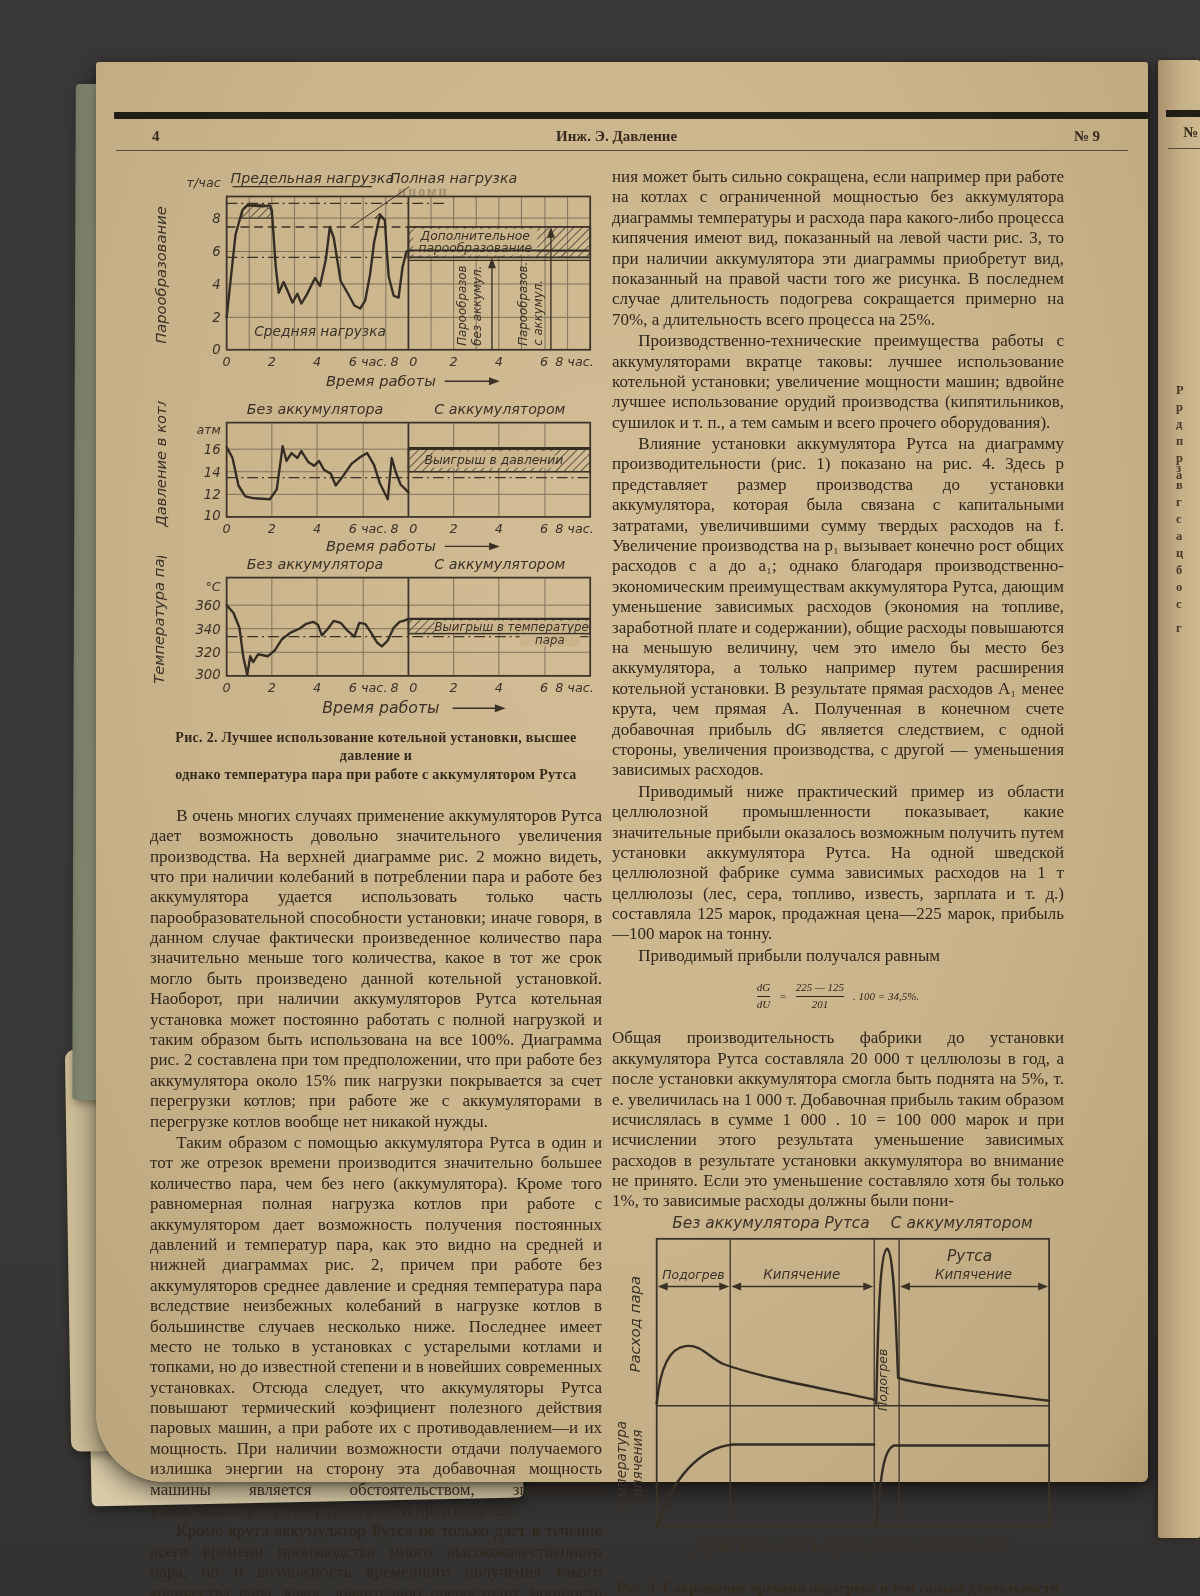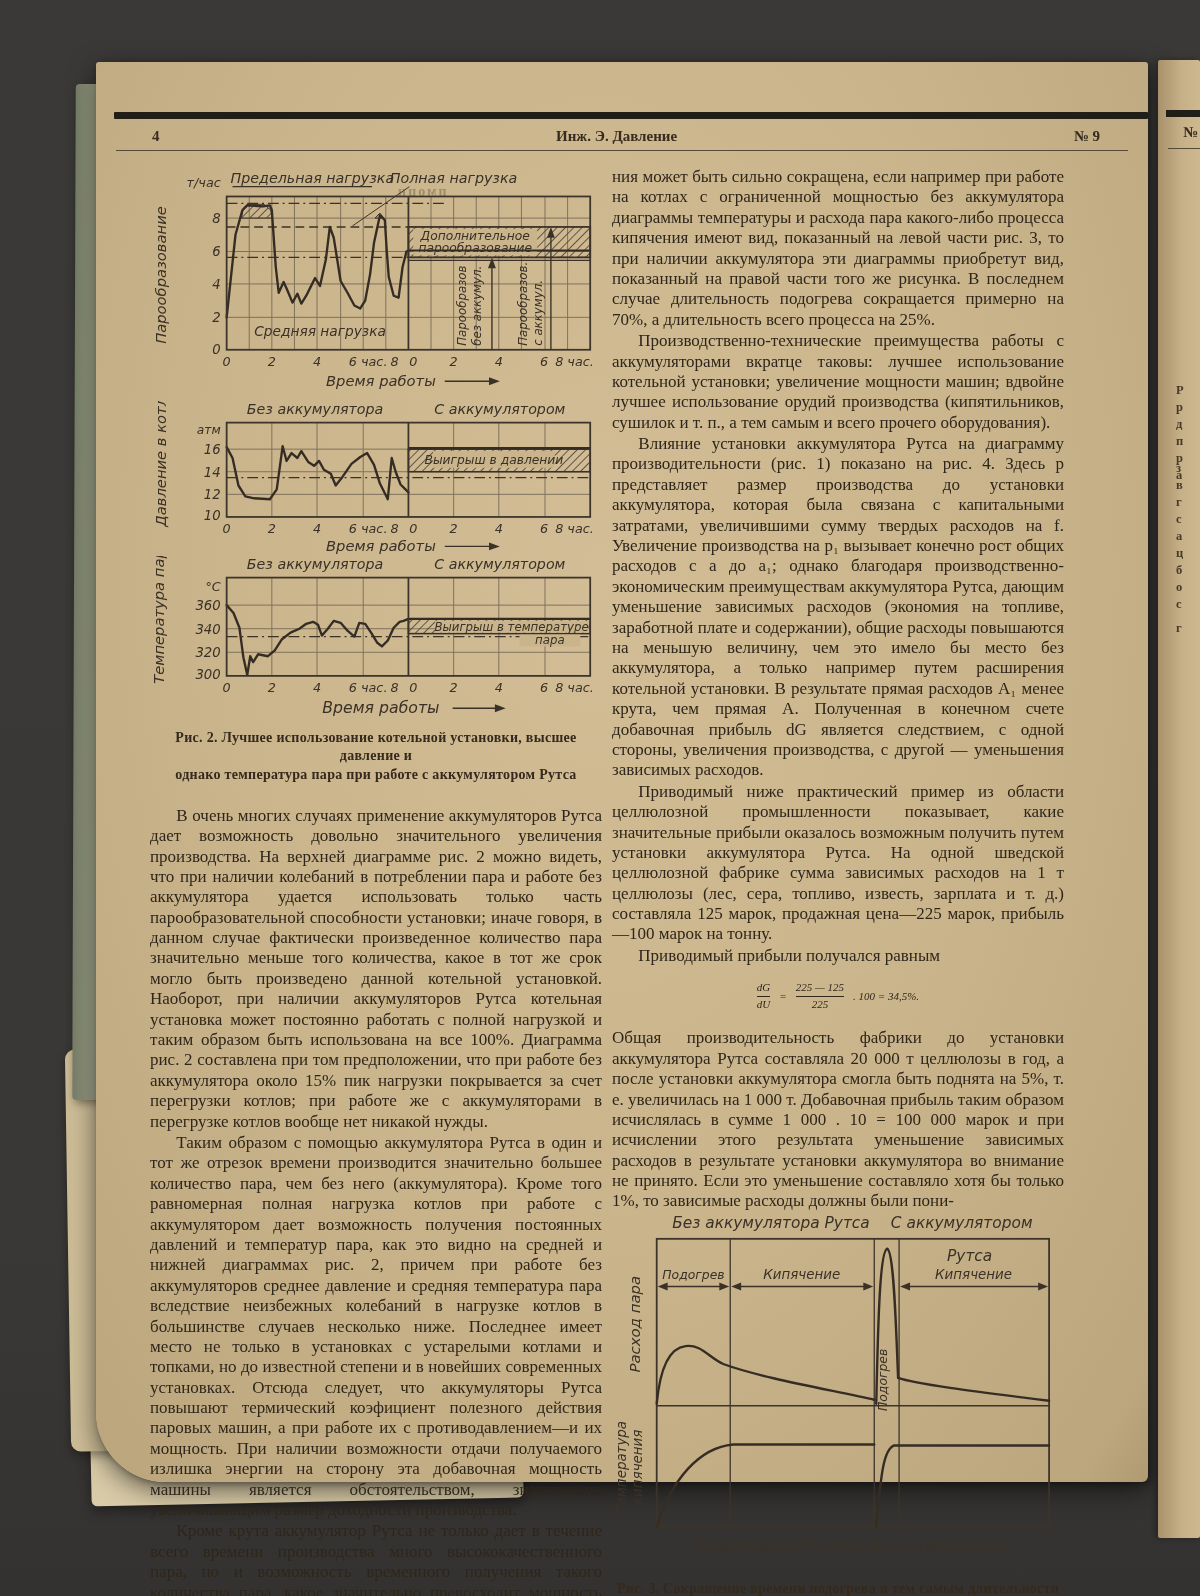--- a/index.html
+++ b/index.html
@@ -290,21 +290,21 @@
         <div class="formula">
           <span class="frac">
             <span>dG</span>
             <span class="bar"></span>
             <span>dU</span>
           </span>
           <span>=</span>
           <span class="frac">
             <span>225 — 125</span>
             <span class="bar"></span>
-            <span>225</span>
+            <span>201</span>
           </span>
           <span>. 100 = 34,5%.</span>
         </div>
 
         <p class="body">Общая производительность фабрики до установки аккумулятора Рутса составляла 20 000 т целлюлозы в год, а после установки аккумулятора смогла быть поднята на 5%, т. е. увеличилась на 1 000 т. Добавочная прибыль таким образом исчислялась в сумме 1 000 . 10 = 100 000 марок и при исчислении этого результата уменьшение зависимых расходов в результате установки аккумулятора во внимание не принято. Если это уменьшение составляло хотя бы только 1%, то зависимые расходы должны были пони-</p>
 
         <figure class="fig3">
           <svg viewBox="0 0 455 352">
             <text class="hl2" x="160" y="15" font-size="15.5" text-anchor="middle">Без аккумулятора Рутса</text>
             <text class="hl2" x="352" y="15" font-size="15.5" text-anchor="middle">С аккумулятором</text>

